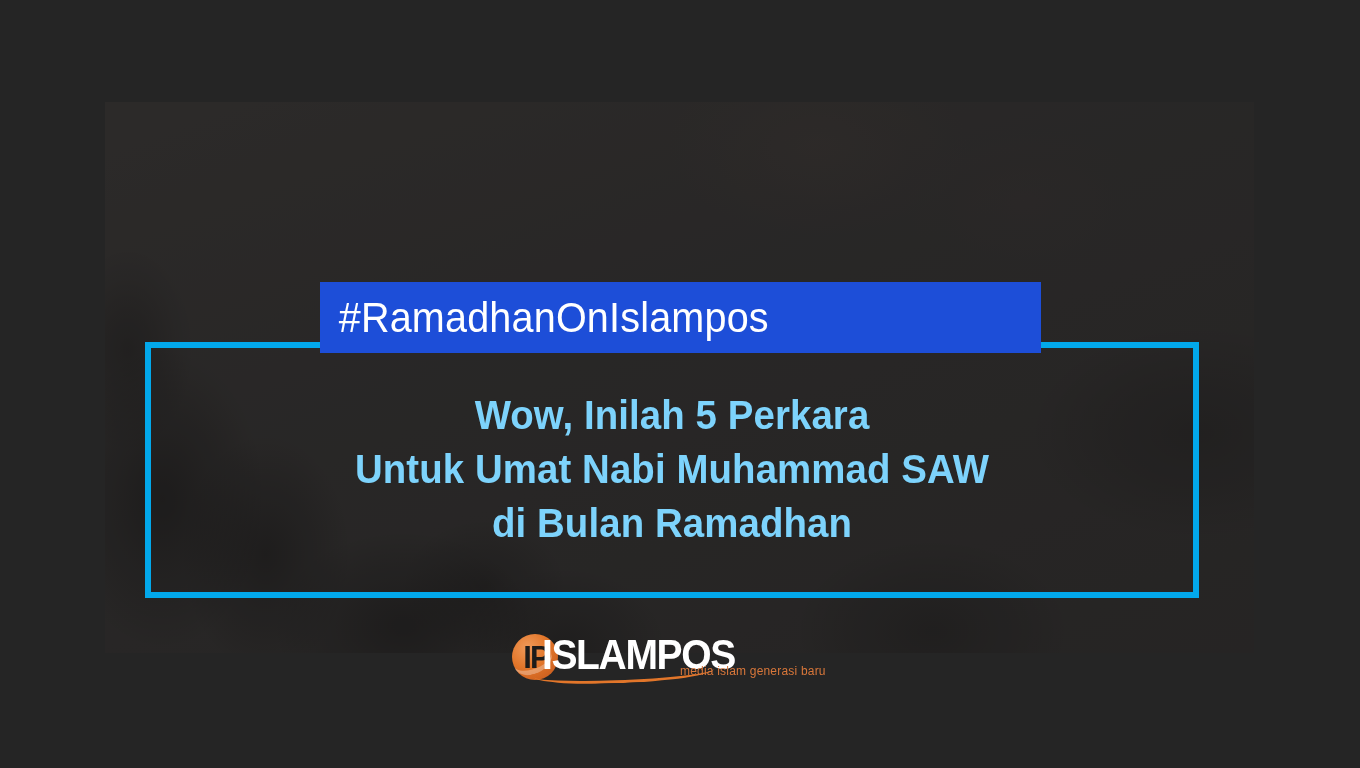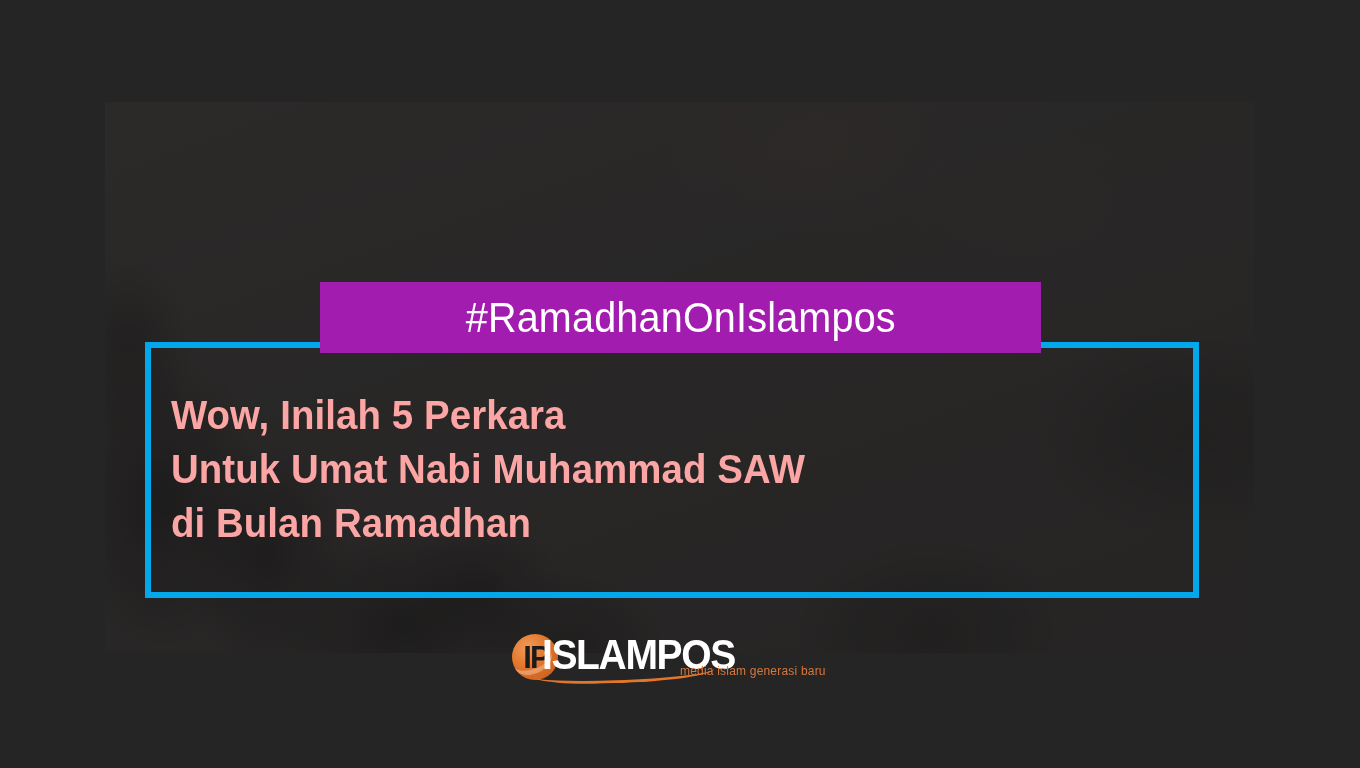--- a/index.html
+++ b/index.html
@@ -55,42 +55,42 @@
     width:1054px; height:256px;
     border:6px solid #02a8eb;
     background:transparent;
   }
 
   
   #banner {
     position:absolute;
     left:320px; top:282px;
     width:721px; height:71px;
-    background:#a21caf;
+    background:#1d4ed8;
     display:flex;
     align-items:center;
-    justify-content:center;
   }
   #banner .hashtag {
     color:#ffffff;
     font-family:"Liberation Sans", sans-serif;
     font-size:43px;
     font-weight:400;
     letter-spacing:.2px;
     transform:scaleX(.92);
     white-space:nowrap;
     line-height:1;
   }
 
   
   #headline {
     position:absolute;
     left:150px; top:388px;
     width:1044px;
-    color:#fca5a5;
+    text-align:center;
+    color:#7dd3fc;
     font-family:"Liberation Sans", sans-serif;
     font-weight:bold;
     font-size:40px;
     line-height:54px;
     letter-spacing:.1px;
   }
   #headline .ln { display:block; white-space:nowrap; transform:scaleX(.96); }
 
   
   #logo {

